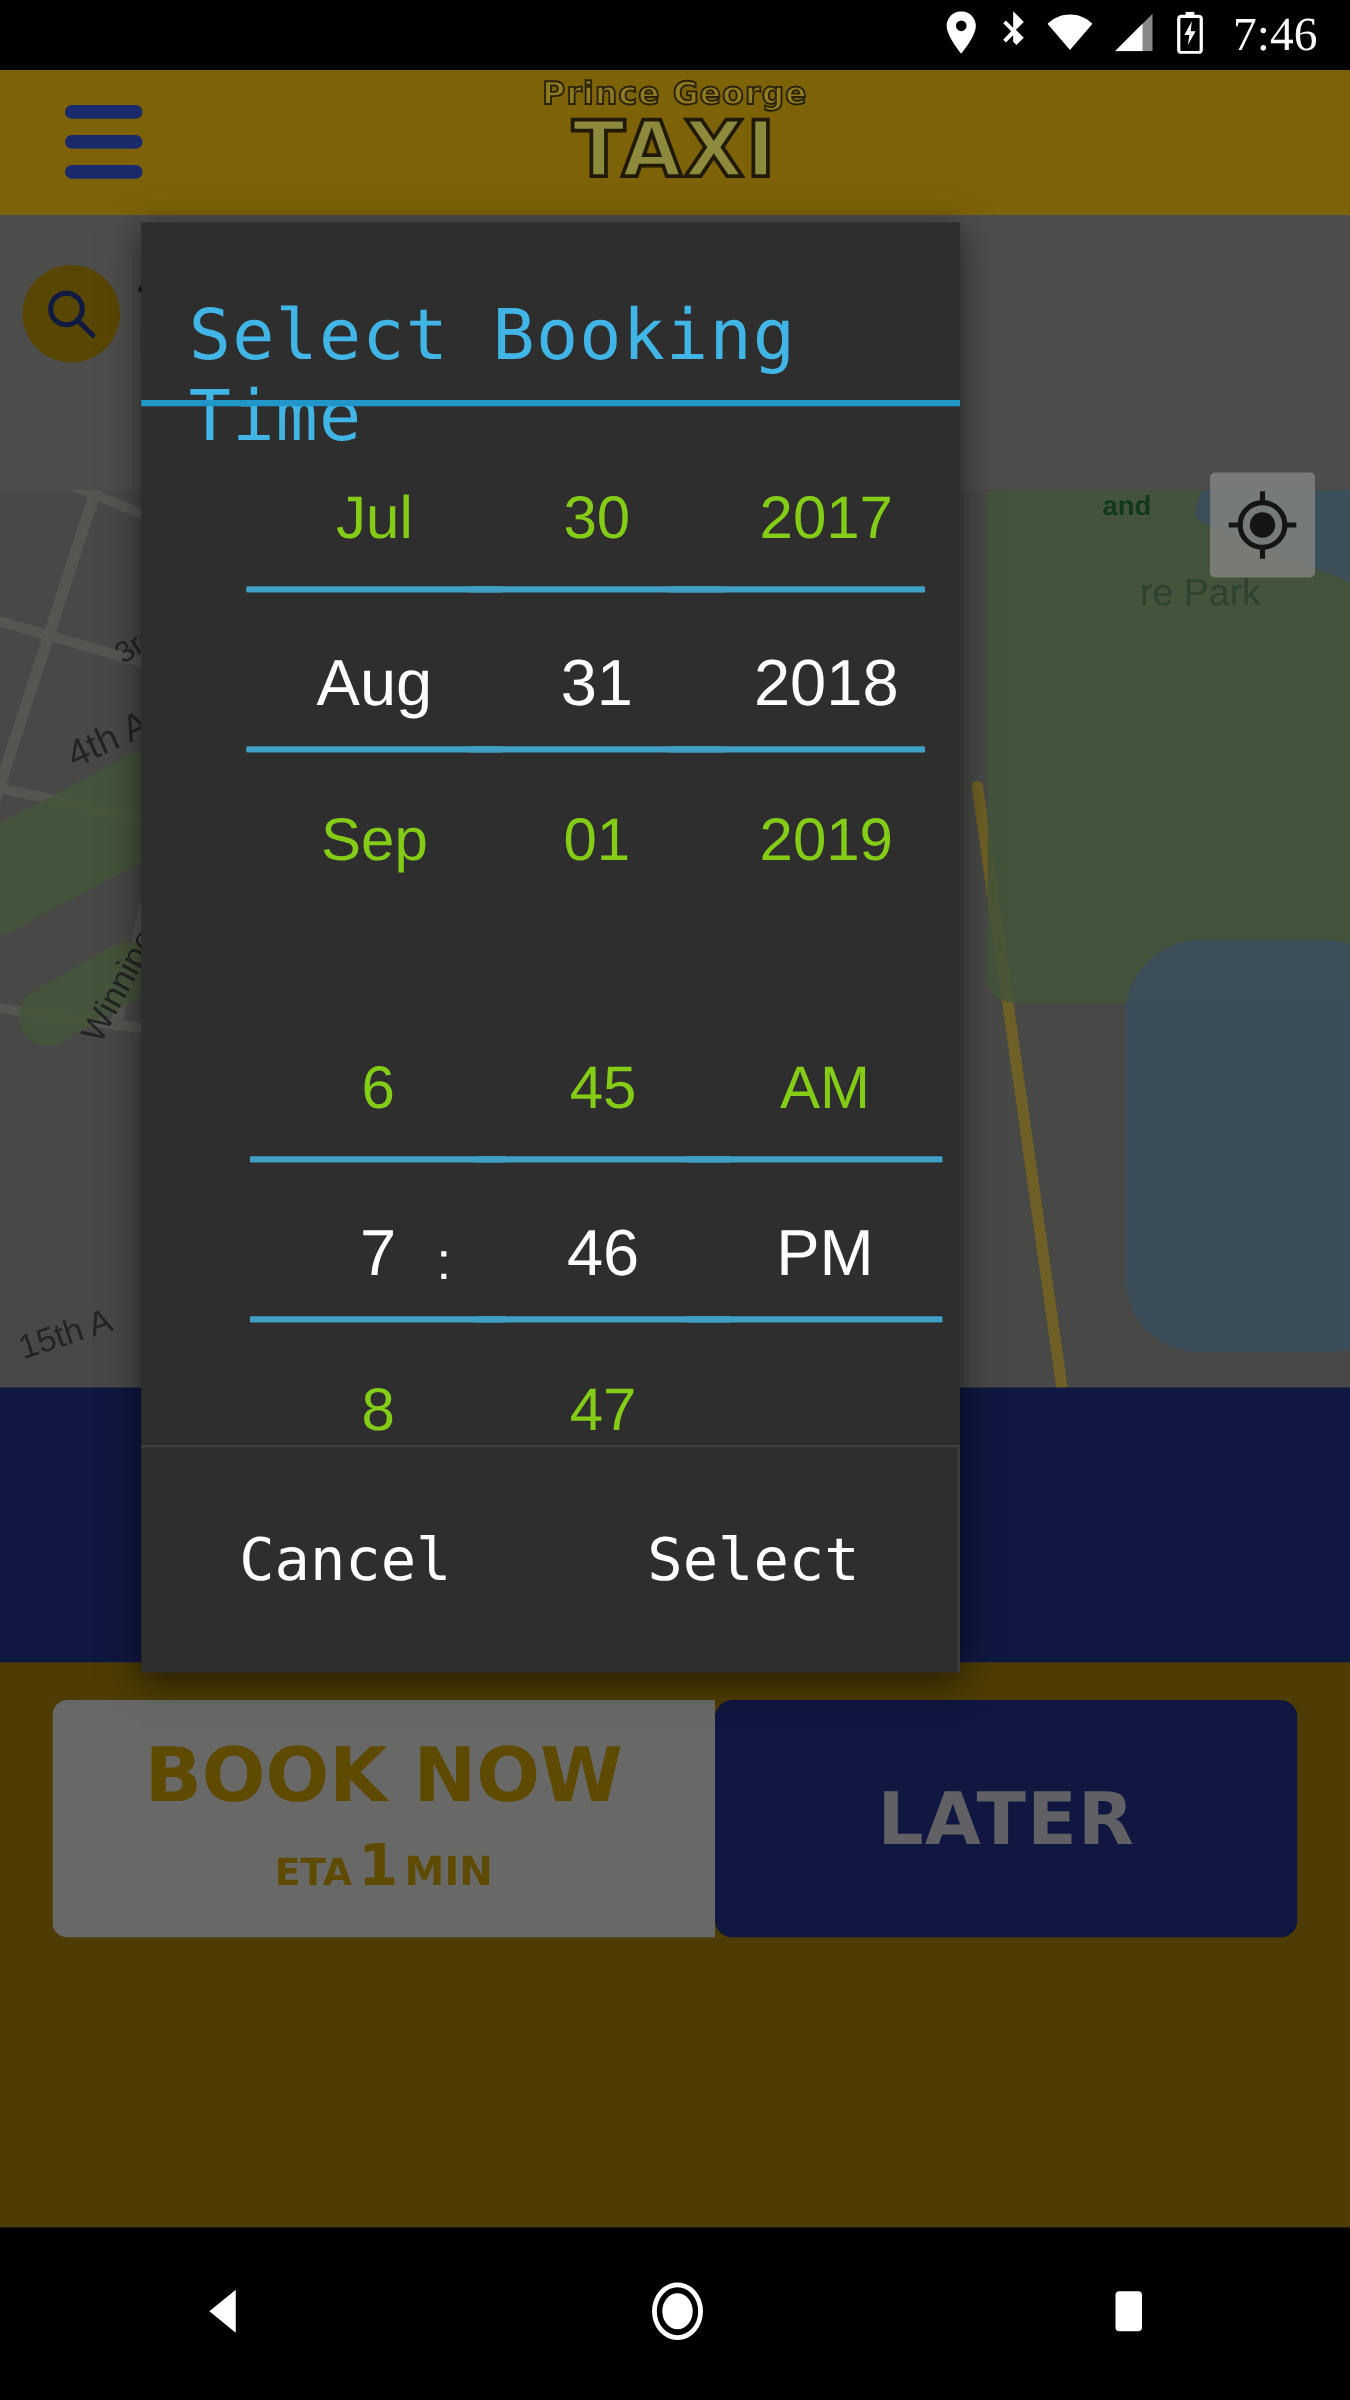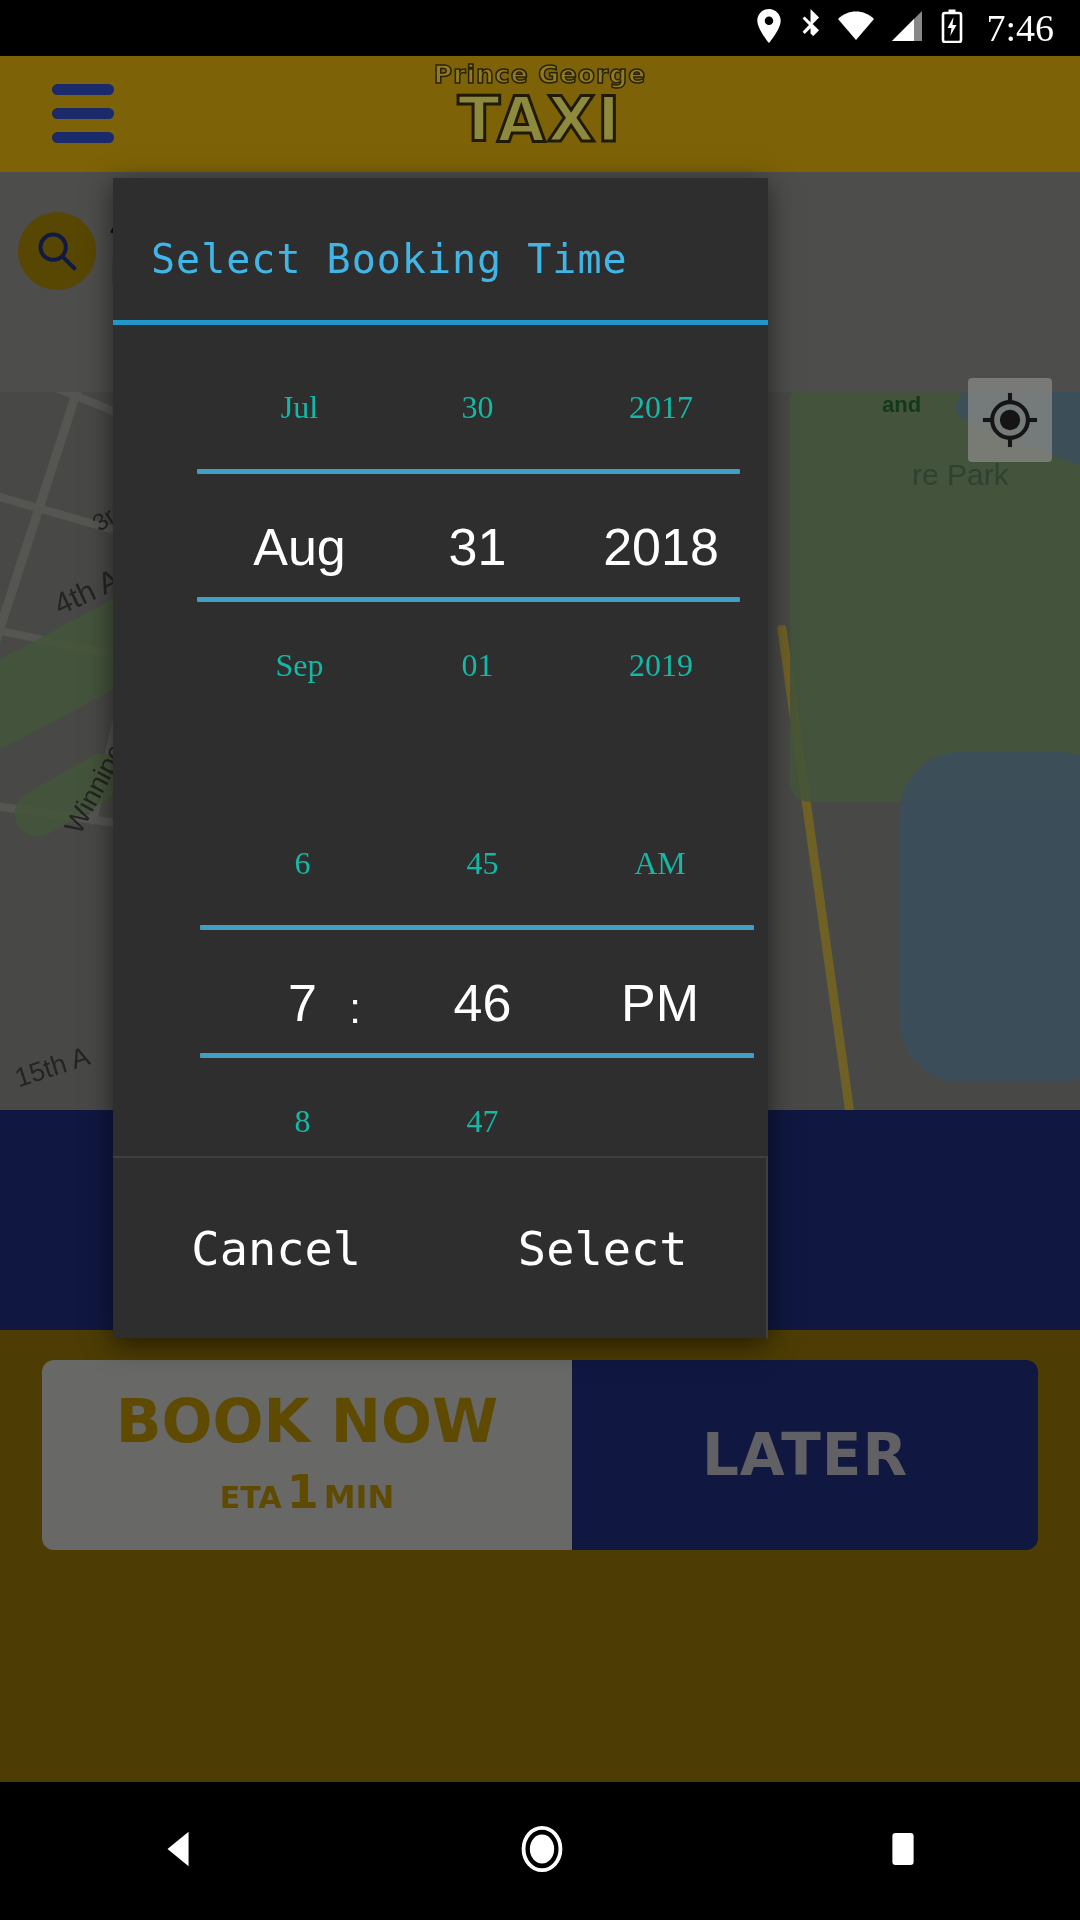--- a/index.html
+++ b/index.html
@@ -137,21 +137,21 @@
   #book-eta{
     margin-top:14px; color:#9a7804;
     font-family:"DejaVu Sans",sans-serif; font-weight:bold;
     display:flex; align-items:baseline; gap:5px;
   }
   #book-eta .eta-word{ font-size:30px; }
   #book-eta .eta-num{ font-size:46px; }
   #book-eta .eta-unit{ font-size:32px; }
   #later-btn{
     flex:1; background:#1a2668;
-    display:flex; align-items:center; justify-content:center;
+    display:flex; align-items:center; justify-content:center;border-radius:14px;
   }
   #later-label{
     font-family:"DejaVu Sans",sans-serif;
     font-size:58px; font-weight:bold; color:#9d9da3; letter-spacing:1px;
   }
 
   
   #scrim{
     position:absolute; left:0; top:172px; width:1080px; height:1610px;
     background:rgba(0,0,0,.38);
@@ -159,31 +159,31 @@
 
   
   #booking-dialog{
     position:absolute; left:113px; top:178px; width:655px; height:1160px;
     background:#2e2e2e;
     box-shadow:0 6px 26px rgba(0,0,0,.55);
     display:flex; flex-direction:column;
   }
   #dialog-title{
     font-family:"DejaVu Sans Mono","Liberation Mono",monospace;
-    color:#41b6e6; font-size:40px; letter-spacing:1px;
+    color:#41b6e6; font-size:56px; letter-spacing:1px;
     padding:58px 0 0 38px; height:142px;
   }
   #title-divider{ height:5px; background:#2196c9; width:100%; }
 
   #picker-body{ flex:1; position:relative; }
   .pcol{ position:relative; }
   .pval{
     position:absolute; width:100%; text-align:center;
-    color:#14b8a6; font-size:32px;
-    font-family:Liberation Serif, serif;
+    color:#84cc16; font-size:48px;
+    font-family:Liberation Sans, sans-serif;
     line-height:1;
   }
   .pval.sel{
     color:#ffffff; font-size:52px;
     font-family:"Liberation Sans",sans-serif; font-weight:400;
   }
   .pline{
     position:absolute; height:5px; background:#3f9fc4; border-radius:1px;
   }
   #time-colon{

